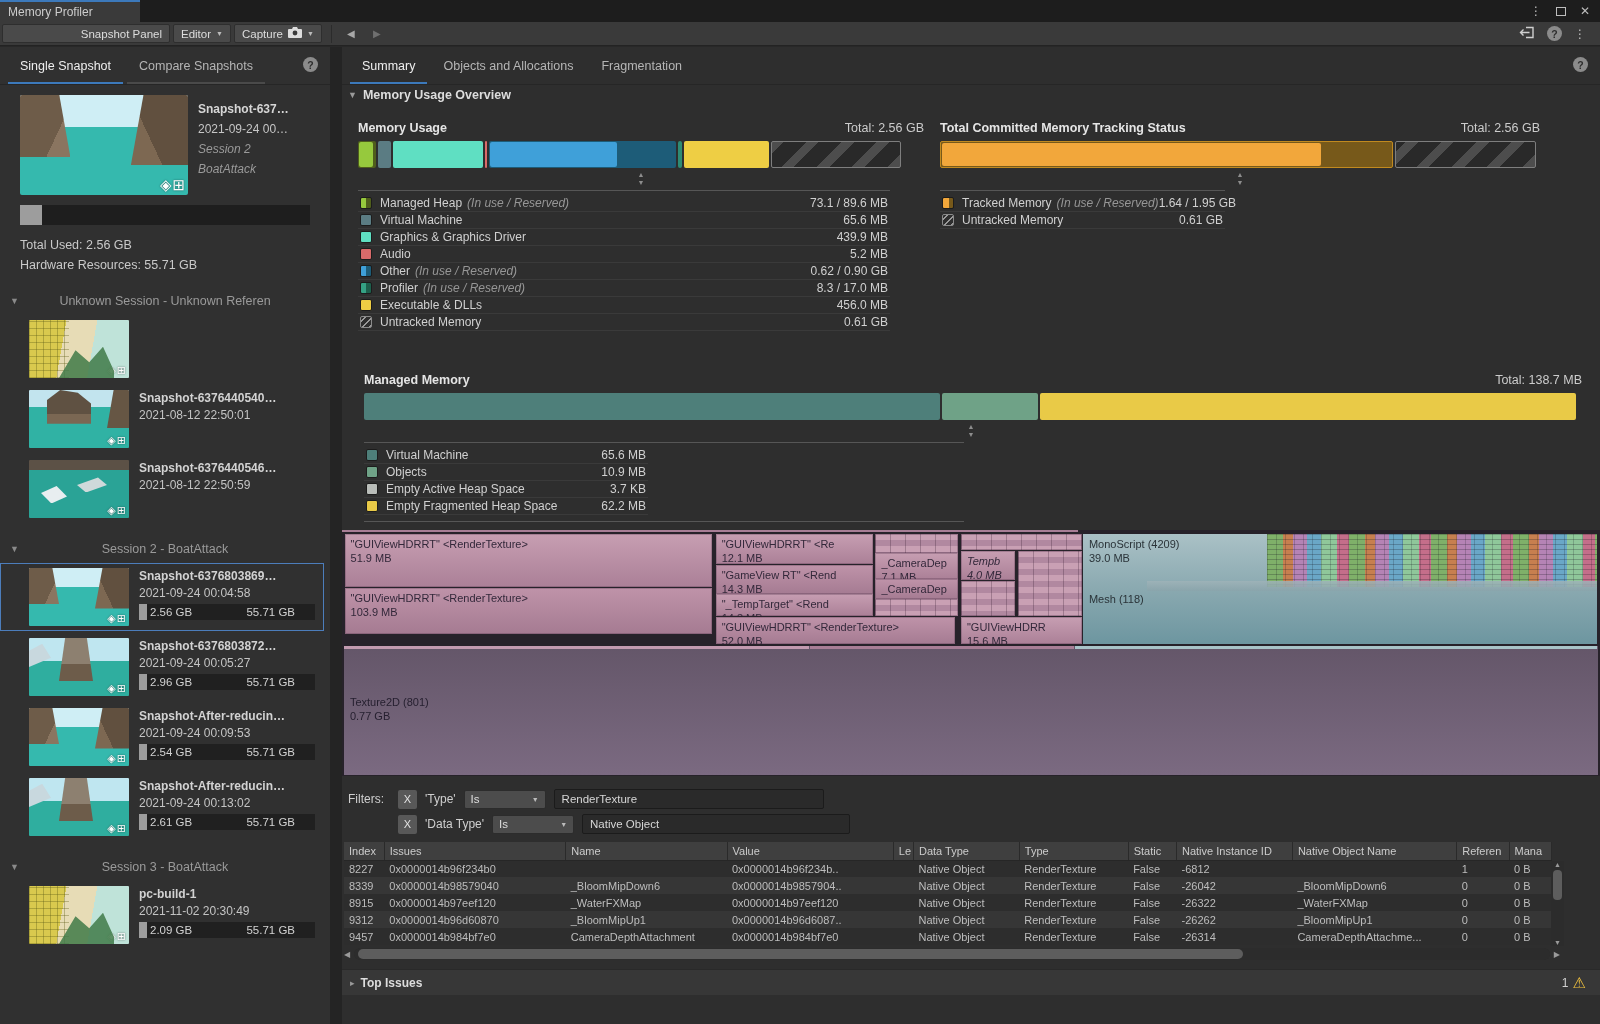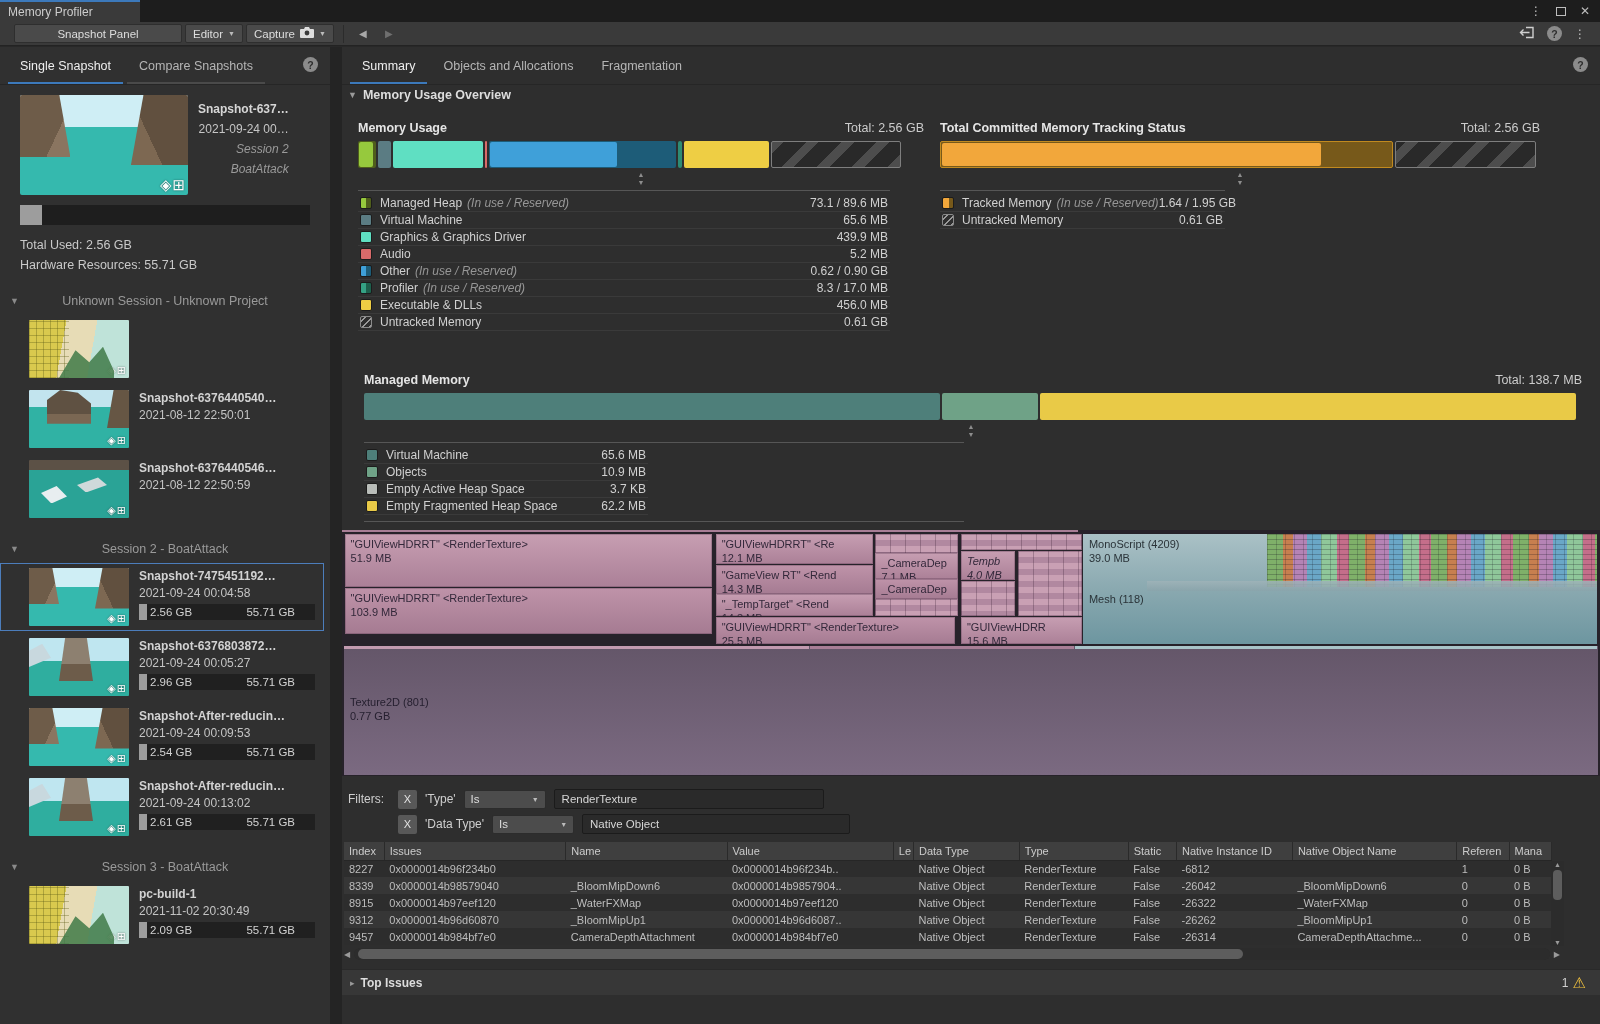--- a/index.html
+++ b/index.html
@@ -11,21 +11,21 @@
   .titlebar { position:absolute; top:0; left:0; right:0; height:22px; background:#1d1d1d; display:flex; align-items:stretch; }
   .wintab { background:#3a3a3a; border-top:2px solid #3c79bb; padding:0 14px 0 8px; display:flex; align-items:center; color:#cccccc; font-size:12px; min-width:140px; }
   .winctrl { margin-left:auto; display:flex; align-items:center; gap:14px; padding-right:10px; color:#bdbdbd; }
   .winctrl .kebab { font-size:12px; letter-spacing:0; }
   .maxbox { width:10px; height:9px; border:1.5px solid #bdbdbd; display:inline-block; }
   .closex { font-size:12px; }
 
   
   .toolbar { position:absolute; top:22px; left:0; right:0; height:24px; background:#3a3a3a; border-bottom:1px solid #232323; display:flex; align-items:center; padding:0 6px 0 0; }
   .tbtn { background:#4a4a4a; border:1px solid #2e2e2e; border-radius:2px; height:19px; display:flex; align-items:center; gap:5px; padding:0 7px; color:#dddddd; font-size:11.5px; margin-right:3px; }
-  .tbtn.wide { width:168px; margin-left:14px; justify-content:center; }
+  .tbtn.wide { width:168px; margin-left:2px; justify-content:flex-end; }
   .tbtn .chev { font-size:7px; color:#bbbbbb; }
   .tsep { width:1px; height:18px; background:#2b2b2b; margin:0 6px; }
   .navarrow { width:26px; height:19px; display:flex; align-items:center; justify-content:center; color:#a8a8a8; font-size:10px; }
   .navarrow.dim { color:#6f6f6f; }
   .tright { margin-left:auto; display:flex; align-items:center; gap:12px; padding-right:8px; }
   .helpcirc { width:15px; height:15px; border-radius:50%; background:#8b8b8b; color:#2e2e2e; font-weight:bold; font-size:10.5px; display:flex; align-items:center; justify-content:center; }
   .kebab2 { color:#bdbdbd; font-size:12px; }
 
   
   .leftpanel { position:absolute; top:47px; left:0; width:330px; bottom:0; background:#303030; overflow:hidden; }
@@ -35,21 +35,21 @@
   
   .tabrow { height:38px; display:flex; align-items:flex-end; border-bottom:1px solid #262626; padding:0 8px; gap:4px; position:relative; }
   .tab { padding:8px 12px 9px; color:#b5b5b5; border-bottom:2px solid transparent; font-size:12.5px; }
   .tab.active { color:#eeeeee; border-bottom-color:#3c79bb; }
   .tab.grayline { border-bottom-color:#4a4a4a; }
   .tabrow .helpcirc { position:absolute; right:12px; top:10px; }
 
   
   .detail { padding:10px 20px 0; display:flex; gap:10px; }
   .bigthumb { width:168px; height:100px; border-radius:2px; position:relative; flex:none; overflow:hidden; }
-  .detailinfo { padding-top:4px; line-height:20px; min-width:0;text-align:right; }
+  .detailinfo { padding-top:4px; line-height:20px; min-width:0; }
   .snapname { font-weight:bold; color:#d6d6d6; white-space:nowrap; }
   .snapdate { color:#c6c6c6; white-space:nowrap; }
   .snapital { color:#9a9a9a; font-style:italic; white-space:nowrap; }
   .gauge { margin:10px 20px 0; height:20px; background:#1e1e1e; position:relative; }
   .gauge .used { position:absolute; left:0; top:0; bottom:0; width:22px; background:#9d9d9d; }
   .totals { padding:10px 20px 0; line-height:20px; color:#c9c9c9; font-size:12.5px; }
 
   
   .t-canyon { background:linear-gradient(180deg,#cfeef5 0 32%,#35b9ae 32% 100%); }
   .t-canyon::before { content:""; position:absolute; left:0; top:0; width:30%; height:62%; background:linear-gradient(115deg,#6e5c49 0 70%,#8a7560 70%); clip-path:polygon(0 0,78% 0,100% 100%,0 100%); }
@@ -236,21 +236,21 @@
     <div class="gauge">
         <div class="used"></div>
       </div>
     <div class="totals">
       <div>Total Used: 2.56 GB</div>
       <div>Hardware Resources: 55.71 GB</div>
     </div>
 
     <div class="sesshead">
       <span class="tri">▼</span>
-      <span class="stitle">Unknown Session - Unknown Project</span>
+      <span class="stitle">Unknown Session - Unknown Referen</span>
     </div>
     <div>
   <div class="snapitem">
     <div class="mthumb t-beach">
       <span class="thumbmarks"><span>◈</span><span>⊞</span></span>
     </div>
   </div>
 
   <div class="snapitem">
     <div class="mthumb t-canyon2">
@@ -276,21 +276,21 @@
     <div class="sesshead">
       <span class="tri">▼</span>
       <span class="stitle">Session 2 - BoatAttack</span>
     </div>
     <div>
   <div class="snapitem sel">
     <div class="mthumb t-canyon">
       <span class="thumbmarks"><span>◈</span><span>⊞</span></span>
     </div>
     <div class="minfo">
-      <div class="mname">Snapshot-7475451192…</div>
+      <div class="mname">Snapshot-6376803869…</div>
       <div class="mdate">2021-09-24 00:04:58</div>
       <div class="mgauge">
         <span class="sliver"></span>
         <span class="mu">2.56 GB</span>
         <span class="hw">55.71 GB</span>
       </div>
     </div>
   </div>
 
   <div class="snapitem">
@@ -608,21 +608,21 @@
   <div class="tm pink" style="left: 29.7%; top: 26.2%; width: 12.5%; height: 8.8%;">
     <div class="tlabel">
       <div>"_TempTarget" &lt;Rend</div>
       <div>14.3 MB</div>
     </div>
   </div>
 
   <div class="tm pink2" style="left: 29.7%; top: 35.2%; width: 19%; height: 11.2%;">
     <div class="tlabel">
       <div>"GUIViewHDRRT" &lt;RenderTexture&gt;</div>
-      <div>25.5 MB</div>
+      <div>52.0 MB</div>
     </div>
   </div>
 
   <div class="tm mosaic-pink" style="left: 42.4%; top: 1.8%; width: 6.6%; height: 7.5%;">
     <div class="tlabel">
       <div></div>
       <div></div>
     </div>
   </div>
 

